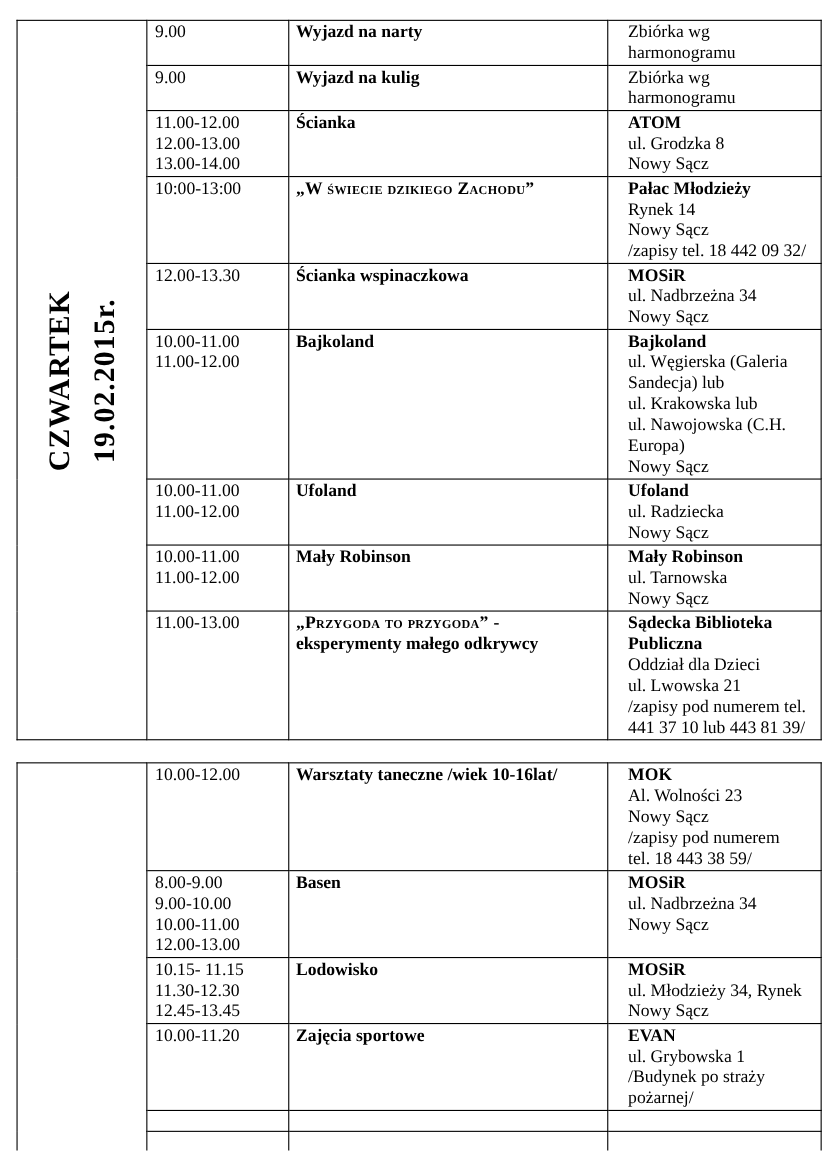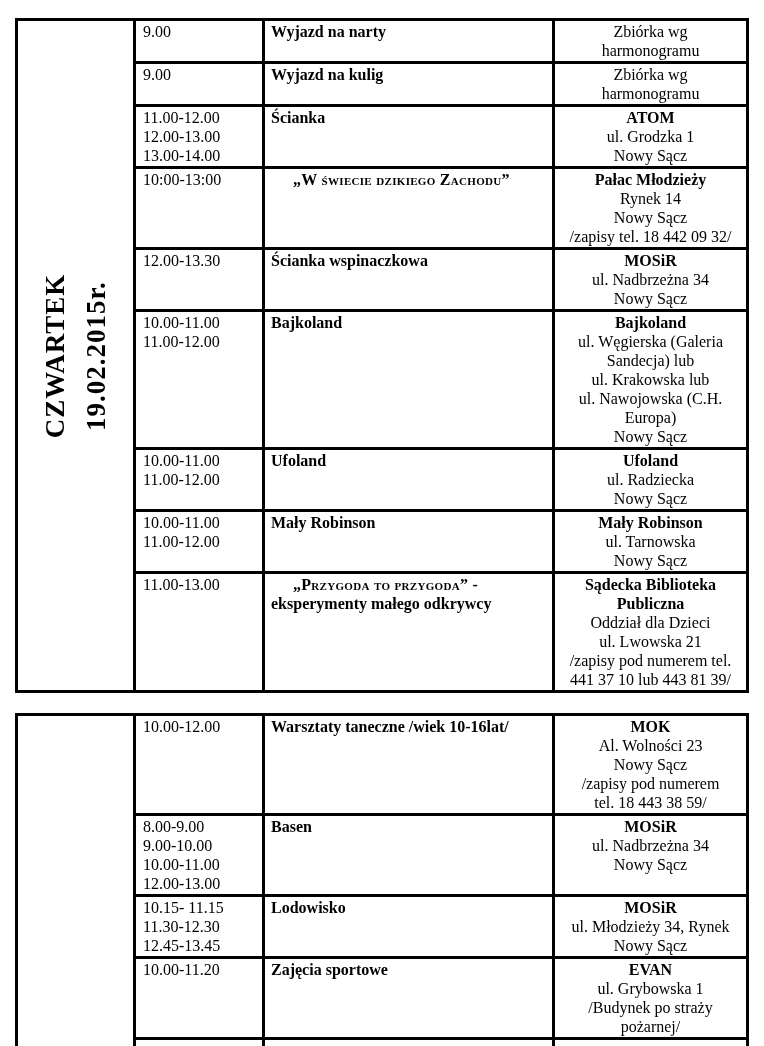--- a/index.html
+++ b/index.html
@@ -21,21 +21,21 @@
     width: 731px;
   }
   table.schedule + table.schedule {
     margin-top: 20px;
   }
   col.c-day      { width: 118px; }
   col.c-time     { width: 129px; }
   col.c-activity { width: 290px; }
   col.c-location { width: 194px; }
   td {
-    border: 3px solid #000000;
+    border: 1px solid #000000;
     vertical-align: top;
     padding: 1px 3px;
     font-size: 16px;
     line-height: 19px;
     overflow: hidden;
   }
   td.day-cell {
     position: relative;
     padding: 0;
   }
@@ -54,31 +54,29 @@
     letter-spacing: 1px;
   }
   td.time-cell {
     padding-left: 7px;
   }
   td.activity-cell {
     padding-left: 6px;
     font-weight: bold;
   }
   td.location-cell {
-    text-align: center;
-    padding-left: 2px;
+    padding-left: 18px;
     padding-right: 2px;
   }
   .location-line.bold {
     font-weight: bold;
   }
   .activity-line.smallcaps {
     font-variant: small-caps;
     letter-spacing: 0.3px;
-    margin-left: 22px;
   }
   tr.empty-row td {
     height: 16px;
   }
 </style>
 </head>
 <body>
 
 <div class="page">
   <table class="schedule">
@@ -123,21 +121,21 @@
           <td class="time-cell">
             <div class="time-line">11.00-12.00</div>
             <div class="time-line">12.00-13.00</div>
             <div class="time-line">13.00-14.00</div>
           </td>
           <td class="activity-cell">
             <div class="activity-line">Ścianka</div>
           </td>
           <td class="location-cell">
             <div class="location-line bold">ATOM</div>
-            <div class="location-line">ul. Grodzka 1</div>
+            <div class="location-line">ul. Grodzka 8</div>
             <div class="location-line">Nowy Sącz</div>
           </td>
         </tr>
         <tr>
           <td class="time-cell">
             <div class="time-line">10:00-13:00</div>
           </td>
           <td class="activity-cell">
             <div class="activity-line smallcaps">„W świecie dzikiego Zachodu”</div>
           </td>

